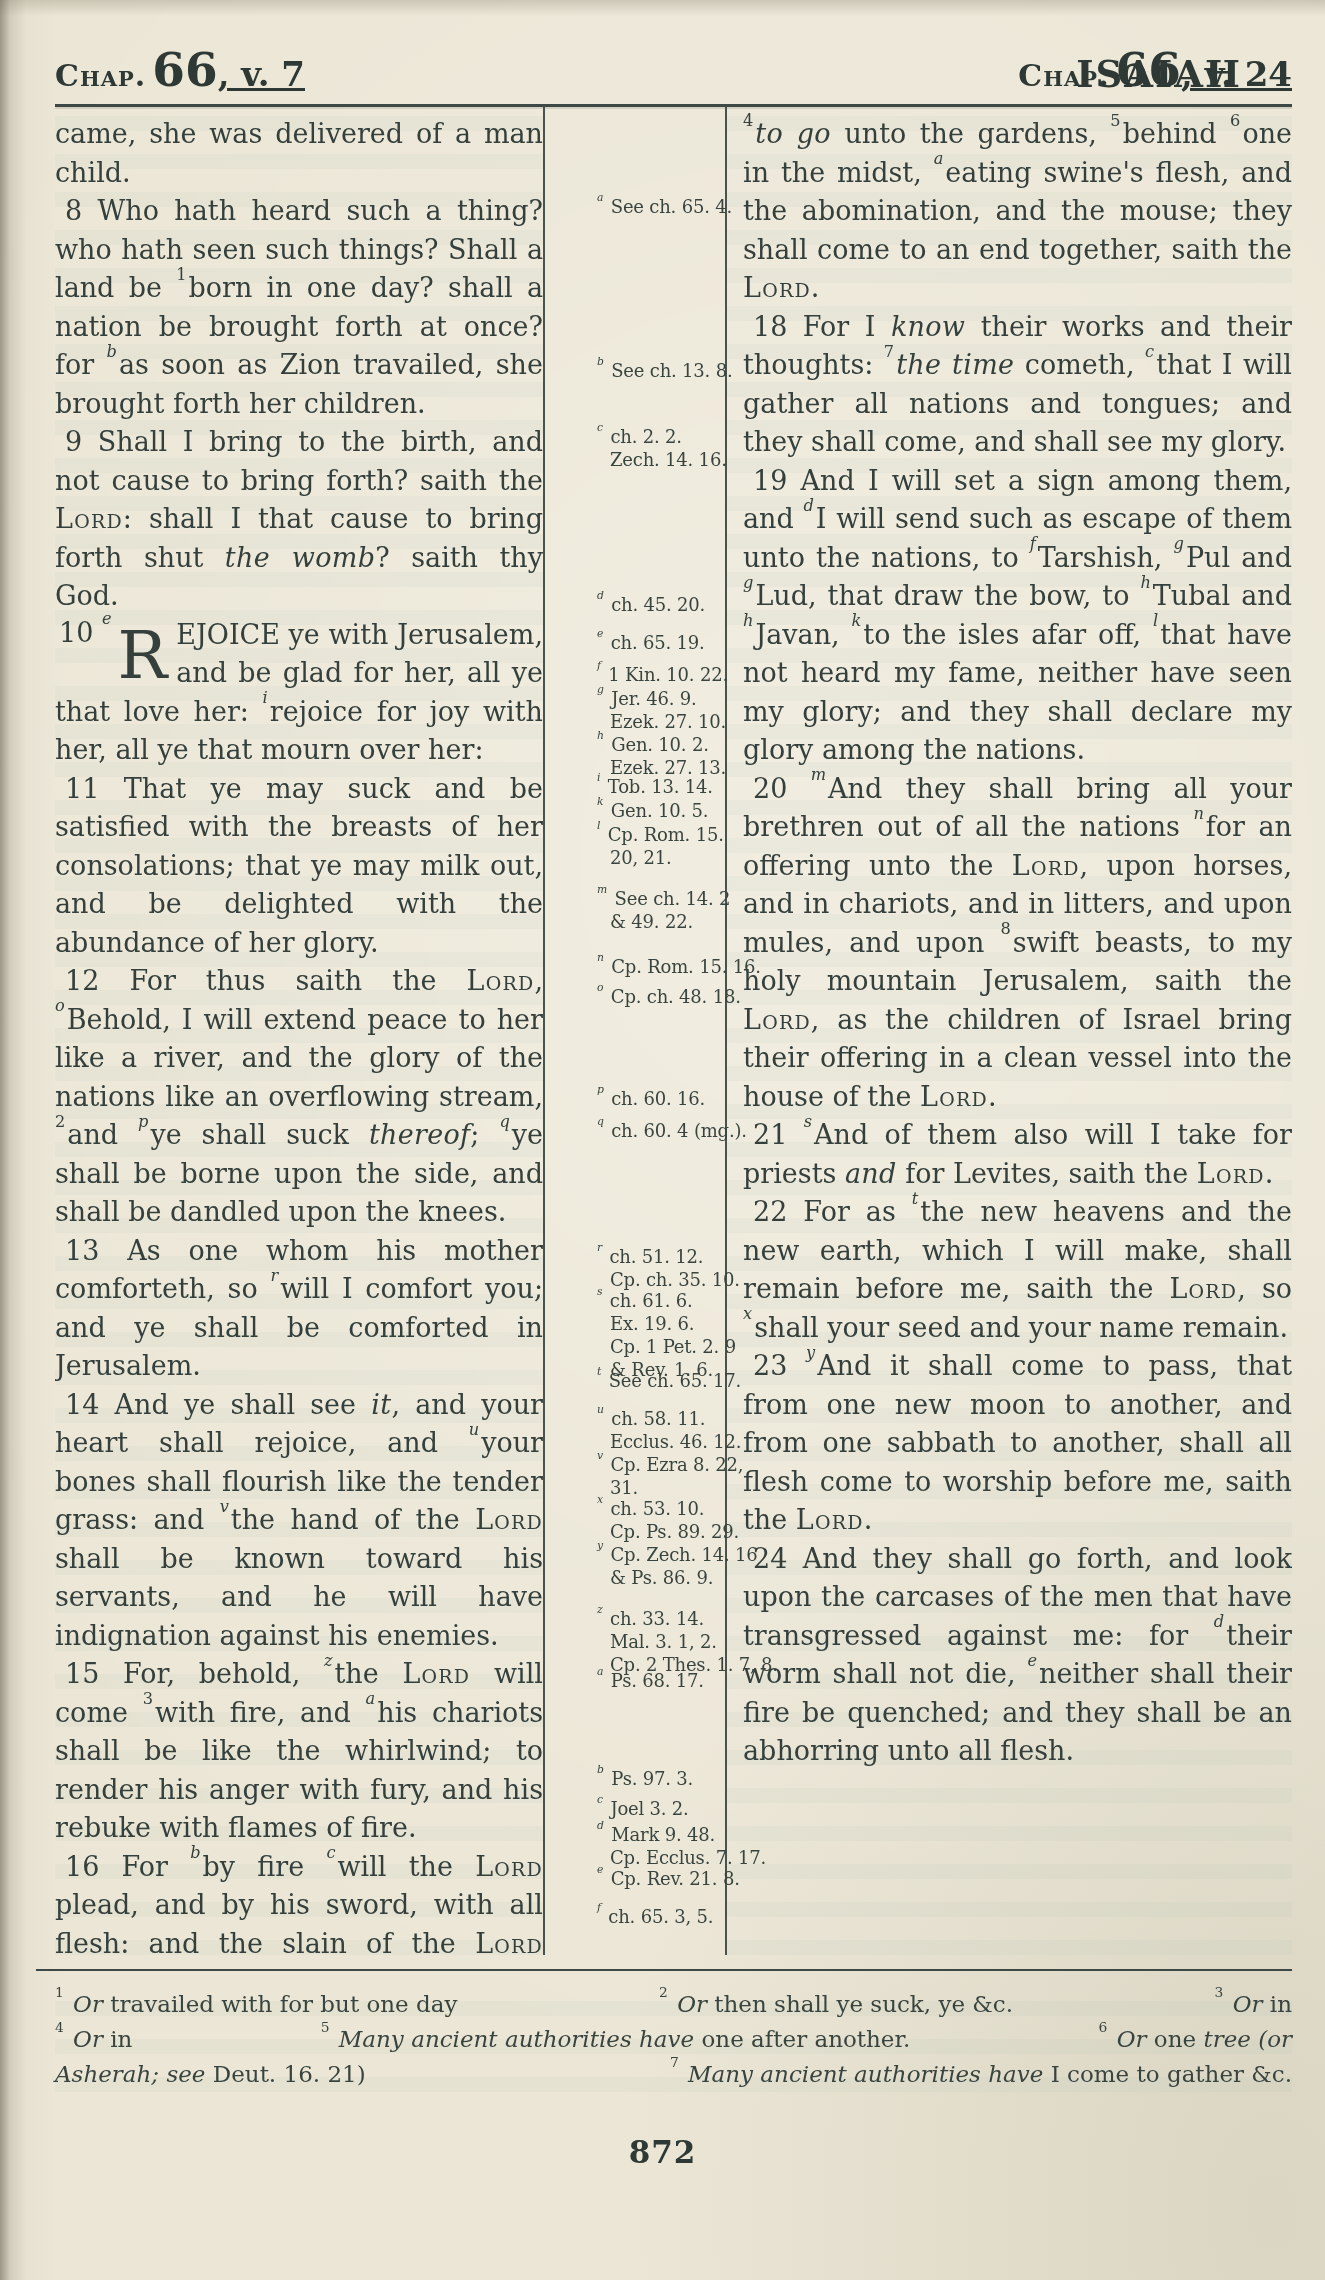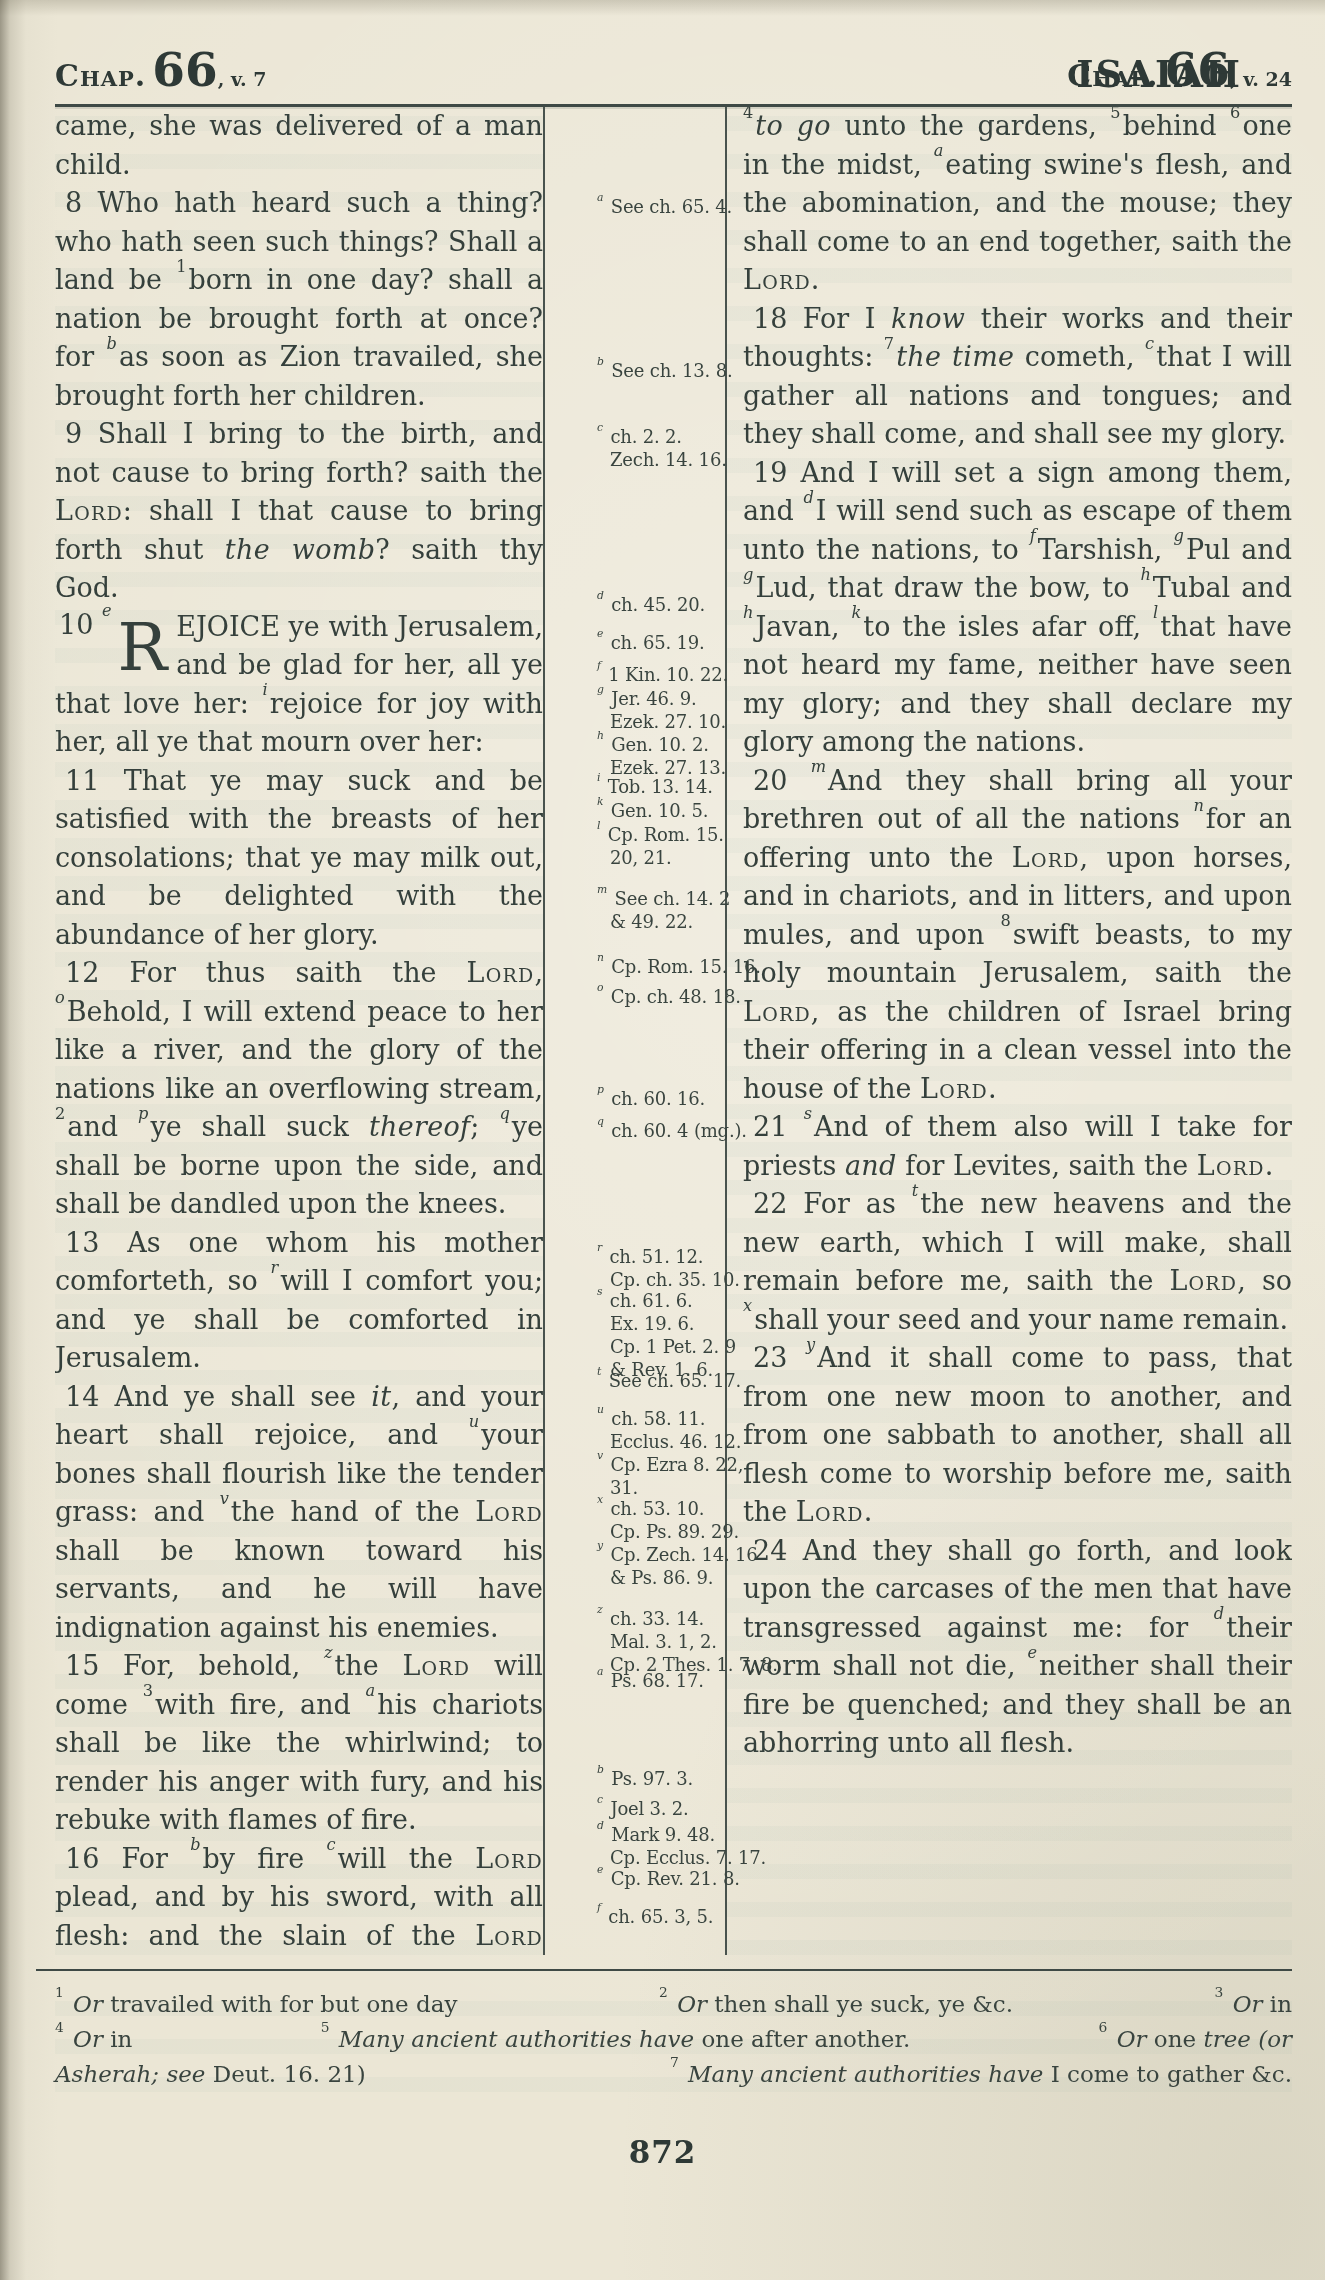--- a/index.html
+++ b/index.html
@@ -24,38 +24,38 @@
 
   .pagehead{
     position:relative;
     margin:0 33px 0 55px;
     padding-top:42px;
     display:flex;justify-content:space-between;align-items:baseline;
     color:#2e3936;font-weight:bold;
   }
   .chap-word{font-variant:small-caps;font-size:30px;letter-spacing:1px;}
   .chap-num{font-size:47px;margin-left:6px;}
-  .chap-verse{font-size:19px;}
+  .chap-verse{font-size:34px;text-decoration:underline;}
   .head-center{
     position:absolute;left:0;right:0;top:52px;
     text-align:right;font-size:37px;letter-spacing:2px;
     transform:translateX(-50px);
   }
   .headrule{height:3px;background:#3e4945;margin:7px 33px 0 55px;box-shadow:0 2px 0 rgba(62,73,69,.15);}
 
   .cols{
     margin:0 33px 0 55px;
     display:flex;
     height:1848px;
   }
   .col{
     font-size:27px;line-height:38.5px;
     text-align:justify;
     overflow:hidden;
-    padding-top:0;
+    padding-top:8px;
   }
   .col.left{width:488px;}
   .col.right{flex:1;padding-left:16px;}
   .para{margin:0;text-indent:10px;}
   .para.noindent{text-indent:0;}
   .para i{letter-spacing:.3px;}
 
   sup.mk{
     font-size:.60em;font-style:italic;line-height:0;
     position:relative;top:-.45em;margin-right:2px;

